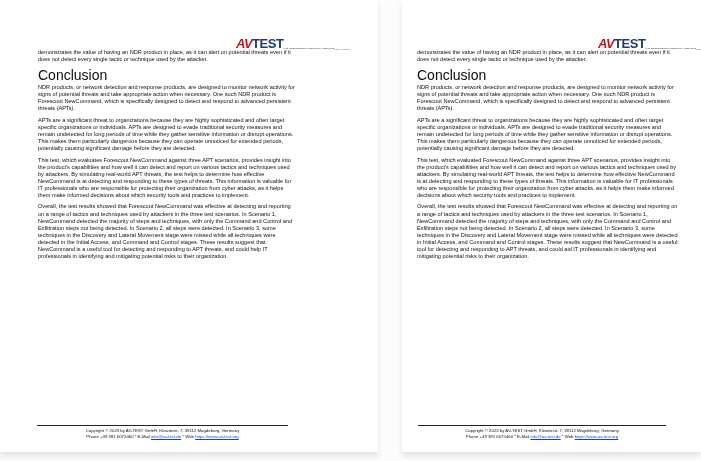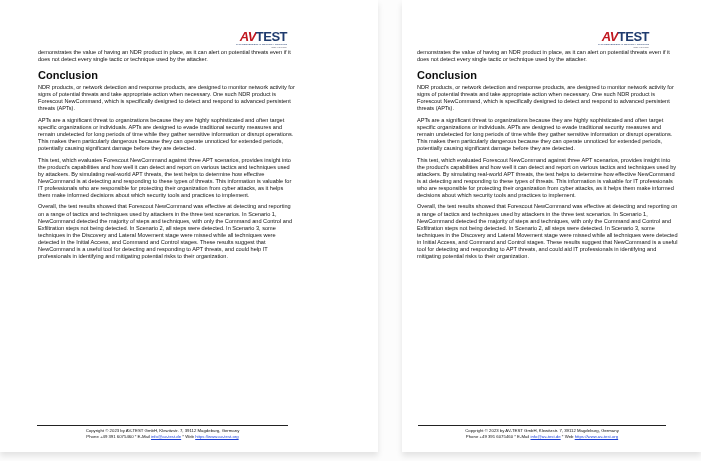--- a/index.html
+++ b/index.html
@@ -14,22 +14,22 @@
     }
     .page {
       position: absolute; top: 0; height: 452px;
       background: #ffffff;
       box-shadow: 0 4px 6px rgba(0,0,0,0.10);
       overflow: hidden;
     }
     .page.left { left: 0; width: 378px; }
     .page.right { left: 402px; width: 299px; }
     .logo {
-      position: absolute; top: 31px;
-      display: flex; flex-direction: column; align-items: flex-end;
+      position: absolute; top: 38px;
+      display: flex; flex-direction: row; align-items: flex-end;
     }
     .page.left .logo { left: 236px; }
     .page.right .logo { left: 196px; }
     .logo-mark {
       font-family: "Liberation Sans", sans-serif;
       font-weight: bold; font-size: 13px; line-height: 12px; letter-spacing: -0.5px;
       display: flex; align-items: flex-end;
     }
     .logo-av { color: #c0161f; font-style: italic; }
     .logo-test { color: #1f3b6e; text-align: right; }
@@ -41,21 +41,21 @@
     }
     .body {
       position: absolute; top: 49px;
       color: #111;
       font-size: 5.6px; line-height: 7.1px;
     }
     .page.left .body { left: 38px; width: 258px; }
     .page.right .body { left: 15px; width: 262px; }
     .body p { margin-bottom: 4.3px; text-align: left; }
     .body h2 {
-      font-size: 11px; line-height: 12px; font-weight: bold;
+      font-size: 14px; line-height: 12px; font-weight: normal;
       color: #0d0d0d; margin: 6px 0 3px 0;
     }
     .footer {
       position: absolute; top: 425px;
       border-top: 1.4px solid #222;
       text-align: center;
       font-size: 4.3px; line-height: 6.4px; color: #111;
       padding-top: 1.5px;
     }
     .page.left .footer { left: 37px; width: 251px; }

